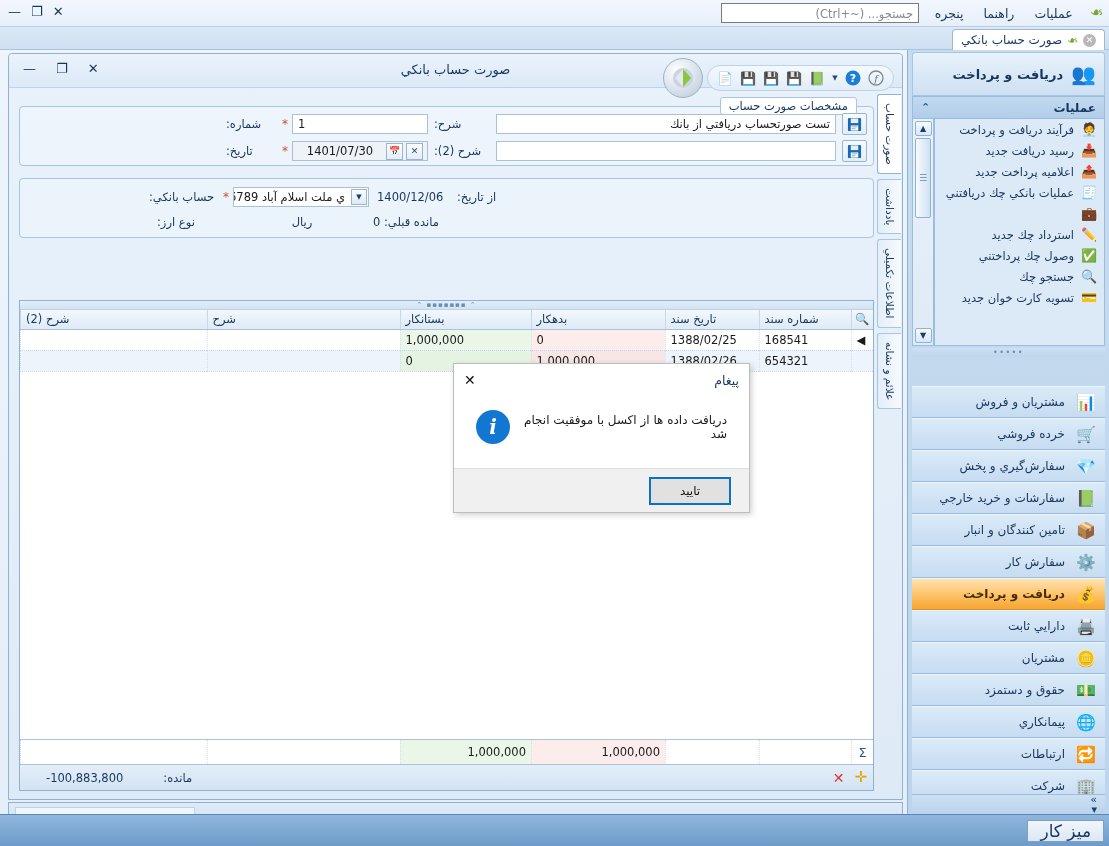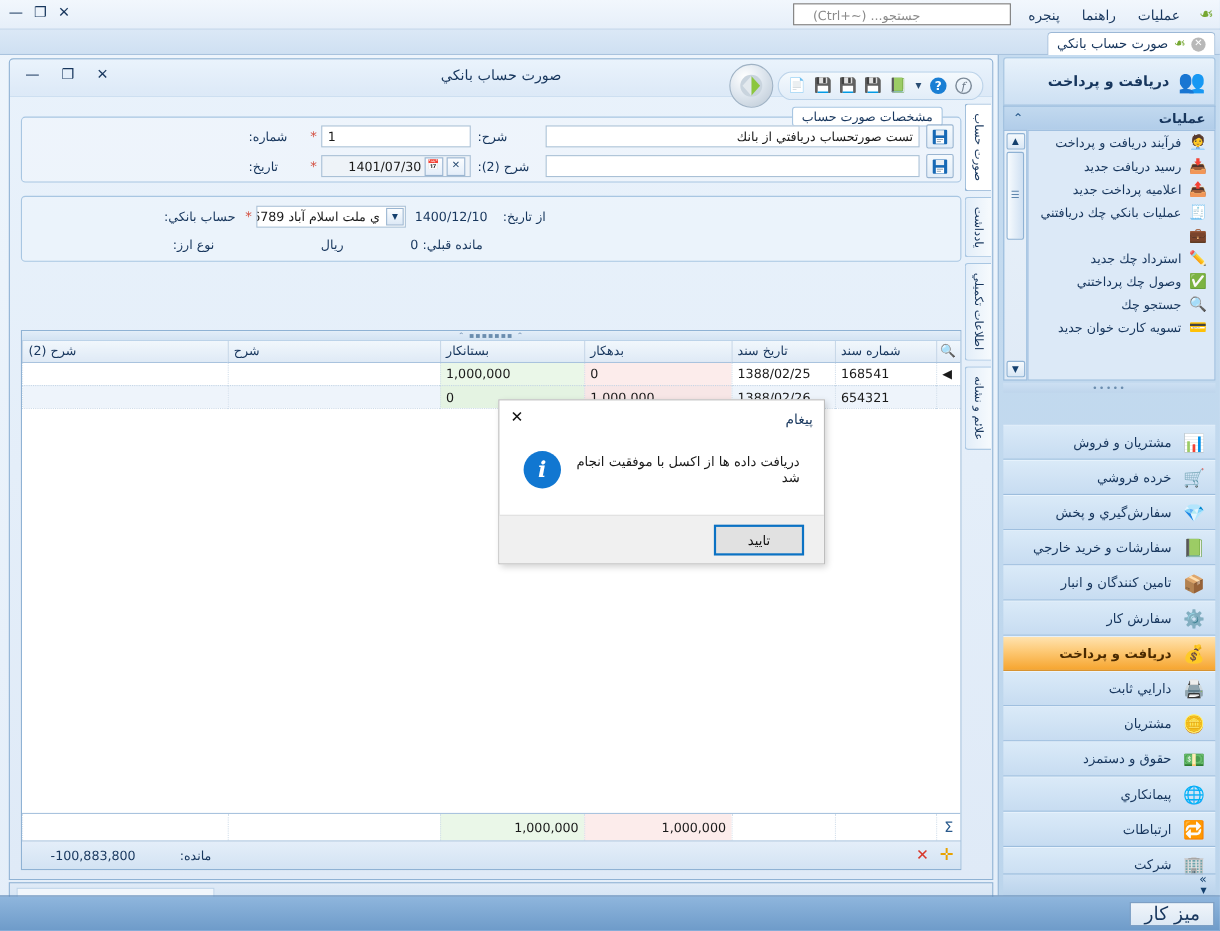--- a/index.html
+++ b/index.html
@@ -39,21 +39,21 @@
     display: inline-block; line-height: 20px;
   }
   .menu-item {
     color: #17365d; font-size: 12.5px; padding: 1px 3px; cursor: default;
   }
   .search-box {
     position: absolute; top: 3px; right: 190px;
     width: 198px; height: 20px;
     border: 1px solid #7b7b7b; background: #ffffff;
     font-size: 11.5px; color: #8a8a8a;
-    text-align: left; padding: 2px 5px 0 17px; direction: rtl;
+    text-align: right; padding: 2px 5px 0 5px; direction: rtl;
     line-height: 16px;
   }
 
   
   .tabstrip {
     position: absolute; top: 27px; left: 0; width: 1109px; height: 23px;
     background: linear-gradient(to bottom, #dbe8f6 0%, #cfe0f2 100%);
     border-bottom: 1px solid #a9c3de;
   }
   .doc-tab {
@@ -665,34 +665,34 @@
                   <rect x="1" y="1" width="14" height="14" rx="1" fill="#1769b5"></rect>
                   <rect x="4" y="1.5" width="8" height="5" fill="#e8eef4"></rect>
                   <rect x="4" y="9" width="8" height="5.5" fill="#fff"></rect>
                   <rect x="5" y="10" width="6" height="1" fill="#9aa7b4"></rect>
                   <rect x="5" y="12" width="4" height="1" fill="#9aa7b4"></rect>
                 </svg>
             </div>
             <div class="inp" style="width:340px; margin-right:6px;"></div>
             <div class="lbl" style="width:56px; margin-right:6px;">شرح (2):</div>
             <div class="inp readonly" style="width:136px; margin-right:6px; display:flex; flex-direction:row-reverse; align-items:center; gap:3px; padding:0 4px;">
-              <span style="flex:1; text-align:right; direction:ltr;">1401/07/30</span>
+              <span style="flex:1; text-align:center; direction:ltr;">1401/07/30</span>
               <span class="mini-btn">📅</span>
               <span class="mini-btn">✕</span>
             </div>
             <span class="req">*</span>
             <div class="lbl" style="width:52px;">تاريخ:</div>
           </div>
         </div>
 
         <div class="subpanel">
           <div class="frow" style="top:5px;">
             <div style="width:354px;"></div>
             <div class="lbl" style="width:56px; margin-right:6px; text-align:left;">از تاريخ:</div>
-            <div style="width:80px; text-align:left; color:#17365d; font-size:11.5px; margin-left:8px;">1400/12/10</div>
+            <div style="width:80px; text-align:left; color:#17365d; font-size:11.5px; margin-left:8px;">1400/12/06</div>
             <div class="ddl" style="width:136px;">
               <span class="arrow">▼</span>
               <span class="val">ي ملت اسلام آباد 56789</span>
             </div>
             <span class="req">*</span>
             <div class="lbl" style="width:70px;margin-left:48px;">حساب بانكي:</div>
           </div>
           <div class="frow" style="top:30px;">
             <div style="width:354px;"></div>
             <div class="lbl" style="width:140px; margin-right:6px; text-align:left;">

